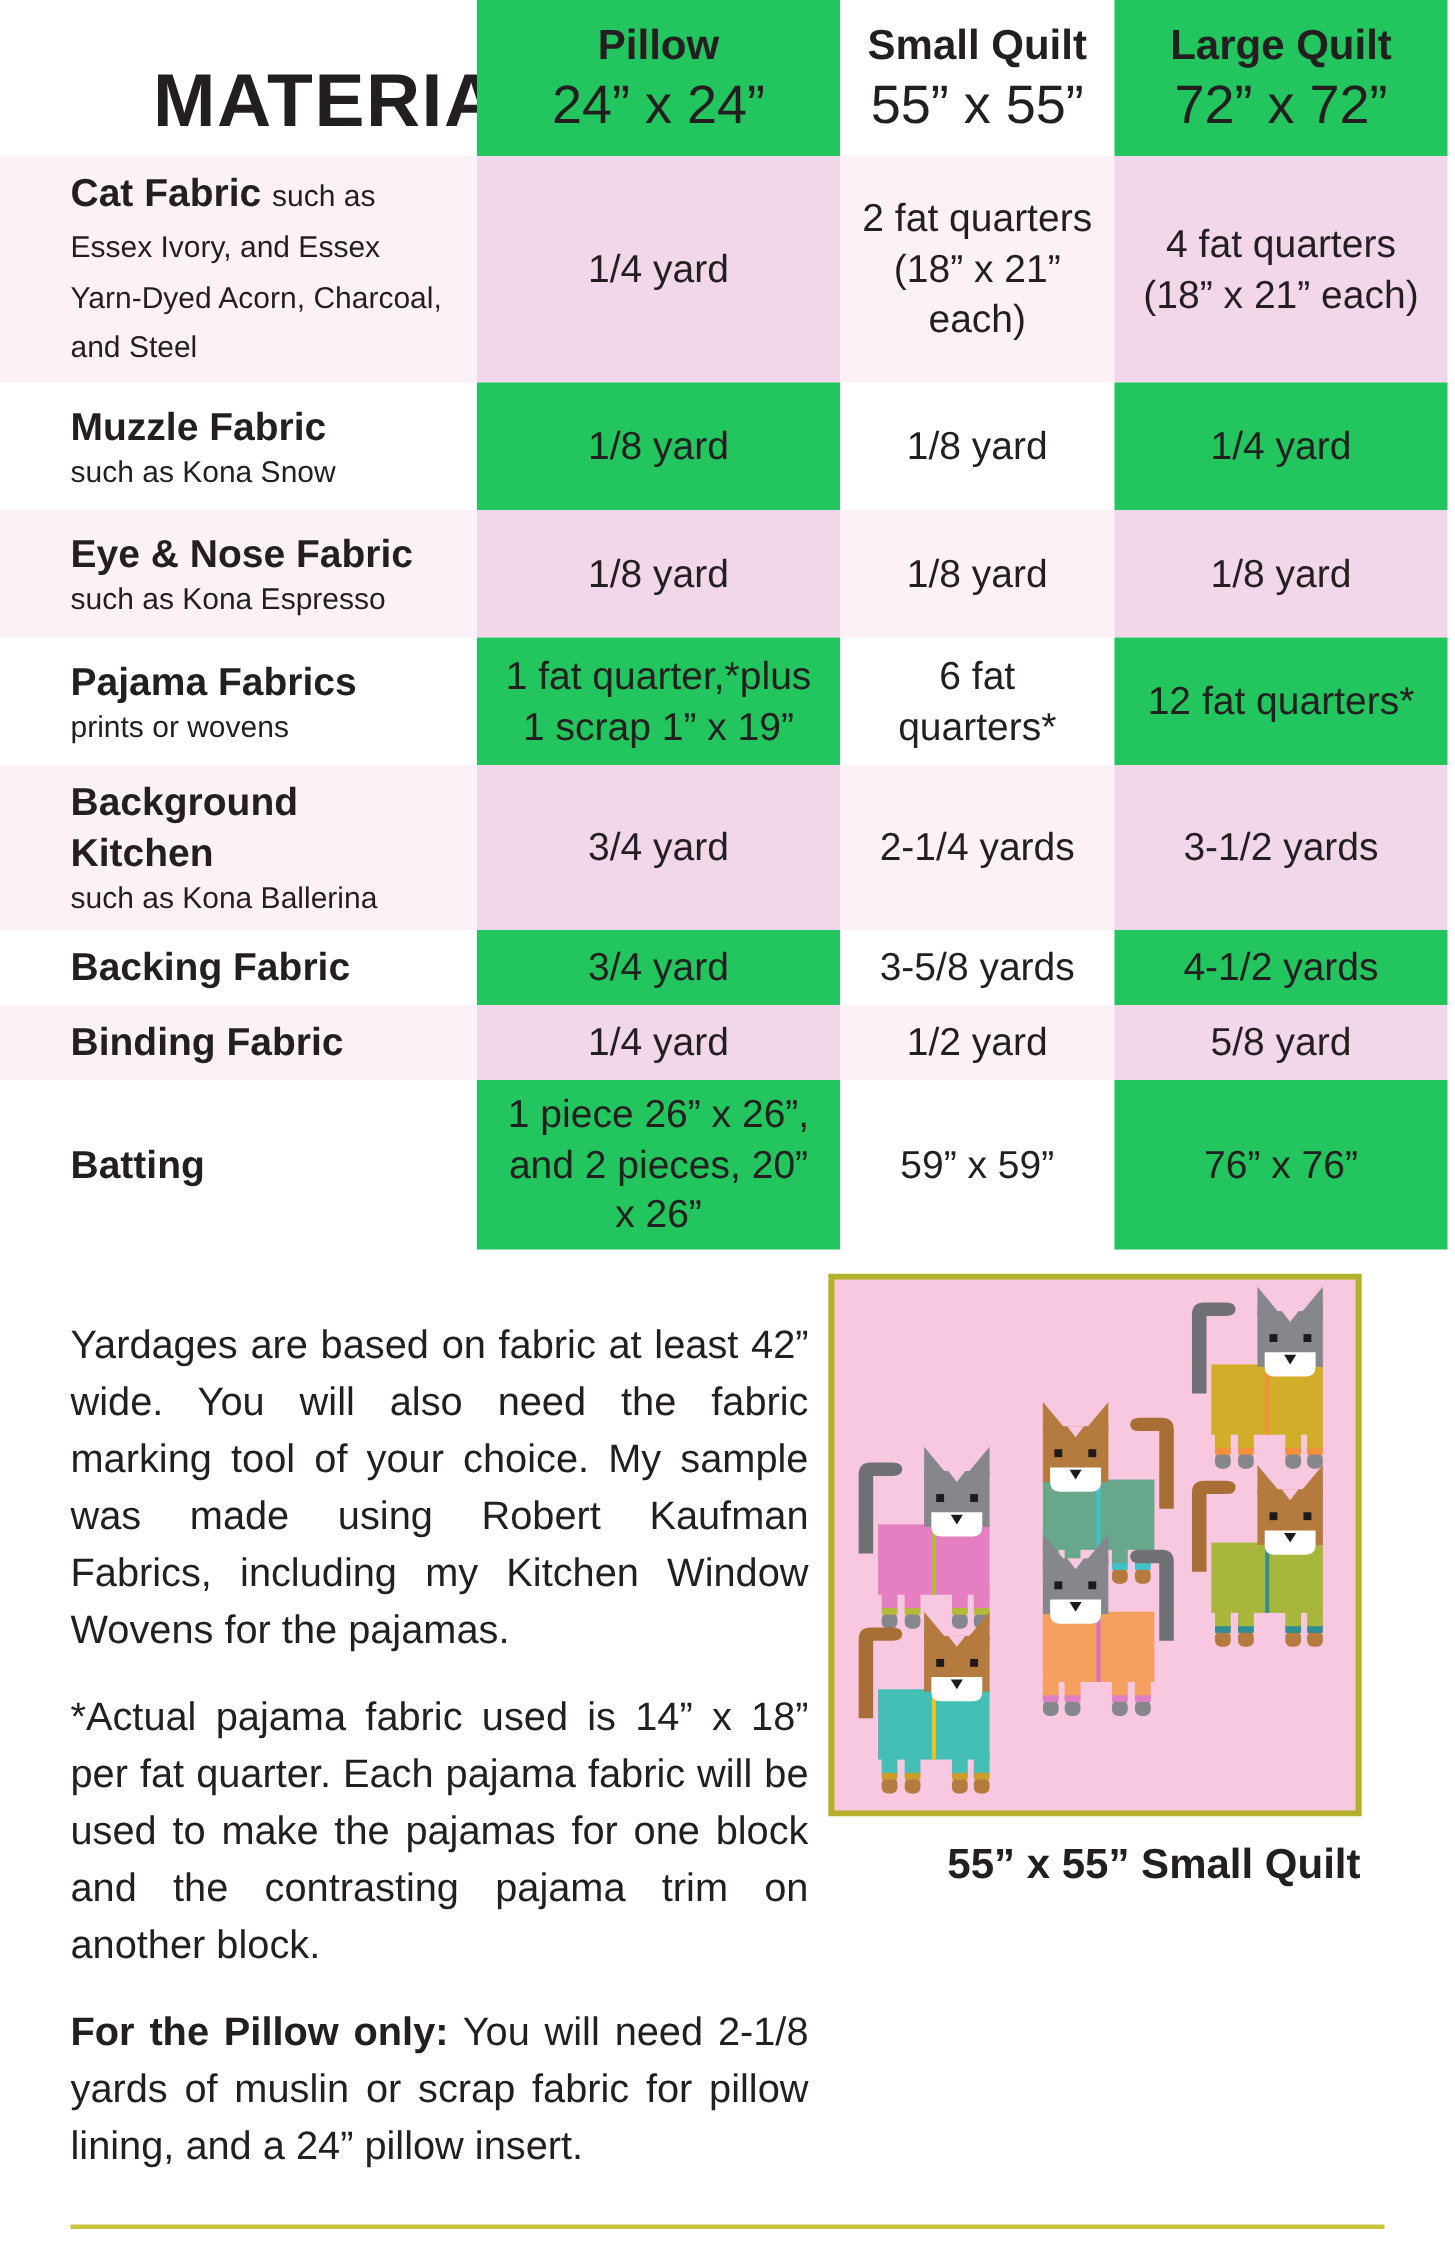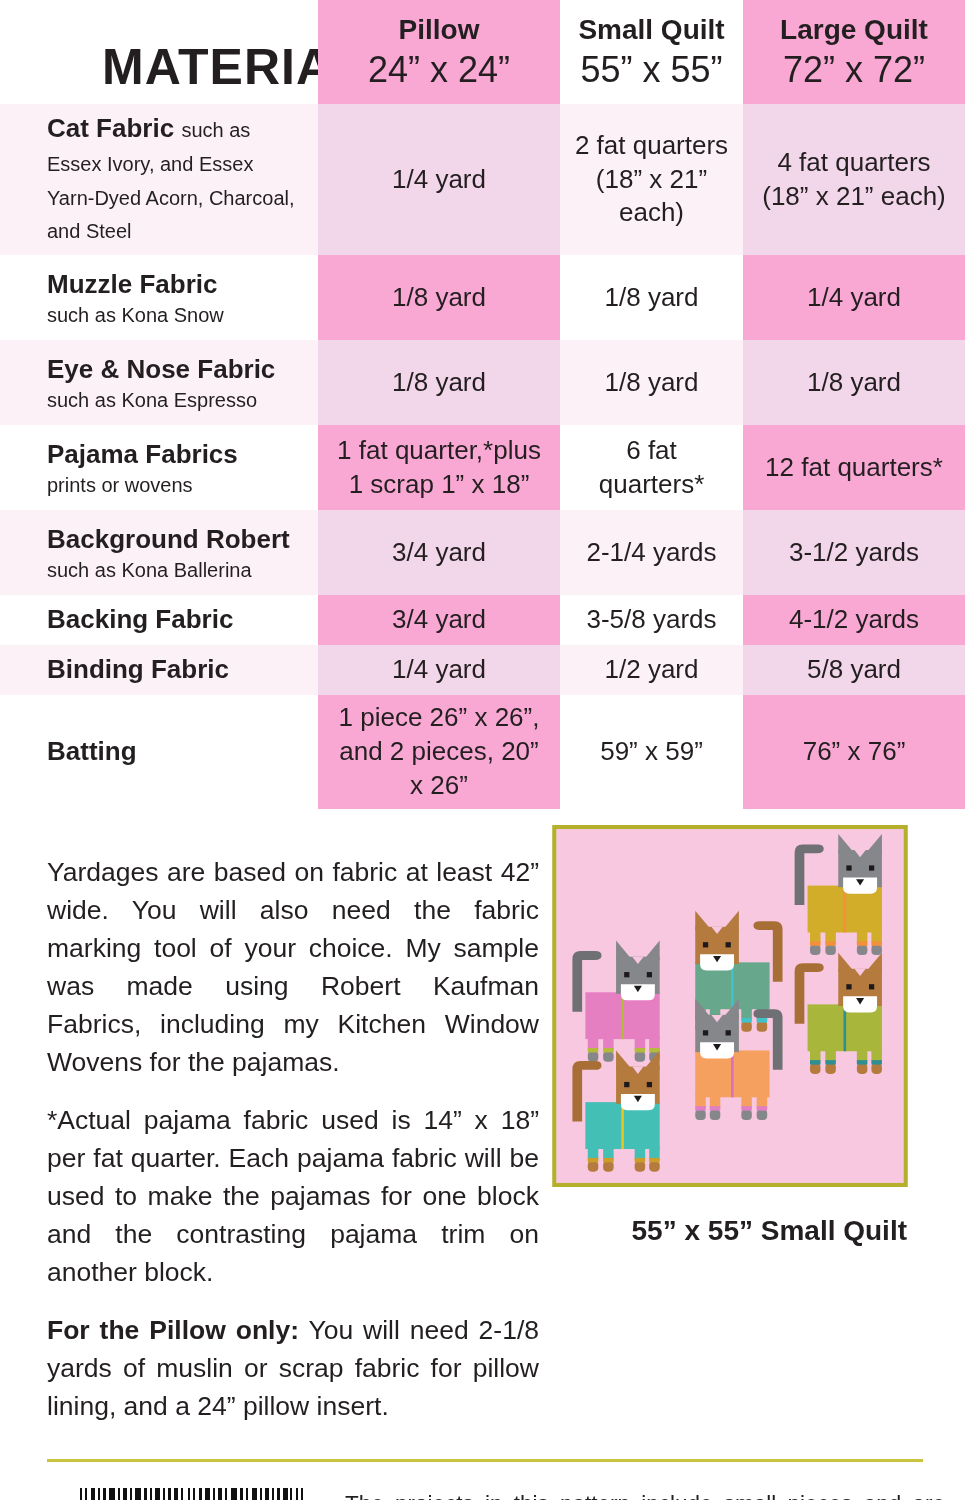--- a/index.html
+++ b/index.html
@@ -8,37 +8,37 @@
   
   .mat-table{width:965px;}
   .tr{display:grid;grid-template-columns:318px 242px 183px 222px;min-height:85px;}
   .tr.head{min-height:104px;}
   .tr.r0{min-height:118px;}
   .tr.r5,.tr.r6{min-height:50px;}
   .tr.r7{min-height:88px;}
   .td{display:flex;flex-direction:column;justify-content:center;}
   .td.label{padding:8px 22px 8px 47px;text-align:left;}
   .td.val{text-align:center;padding:6px 14px;font-size:26px;line-height:1.3;}
-  .td.c0,.td.c2{background:#f9a8d4;}
+  .td.c0,.td.c2{background:#22c55e;}
   .tr.shaded .td.label,.tr.shaded .td.c1{background:#fdf1f8;}
   .tr.shaded .td.c0,.tr.shaded .td.c2{background:#f2d6e9;}
   .tr.head .td.label{background:#fff;justify-content:flex-start;}
   .row-label{font-weight:bold;font-size:26px;line-height:1.3;}
   .row-note{font-weight:normal;font-size:20px;line-height:1.3;}
   .col-name{font-weight:bold;font-size:28px;line-height:1.25;}
   .col-size{font-size:36px;line-height:1.25;}
   .page-title{font-size:50px;font-weight:bold;letter-spacing:1px;padding:30px 0 0 55px;}
   
   .main{display:flex;margin:16px 0 0 47px;width:876px;}
   .notes{width:492px;margin-top:28px;}
   .notes p{margin:0 0 20px 0;font-size:26.5px;line-height:38px;text-align:justify;}
   .notes .lead{font-weight:bold;}
   .figure{margin-left:13px;width:371px;}
   .figure svg{display:block;}
-  .fig-caption{font-weight:bold;font-size:28px;margin-top:28px;text-align:right;padding-right:16px;}
+  .fig-caption{font-weight:bold;font-size:28px;margin-top:16px;text-align:right;padding-right:16px;}
   
   .divider{height:3px;background:#c9c33e;margin:14px 0 0 47px;width:876px;}
   
   .footer{display:flex;margin:26px 0 0 45px;}
   .barcode-wrap{width:278px;}
   .foot-text{margin-left:22px;width:600px;}
   .foot-text p{margin:0 0 24px 0;font-size:22.5px;line-height:31px;text-align:justify;}
 </style>
 </head>
 <body>
@@ -87,27 +87,27 @@
         </div>
         <div class="td val c0">1/8 yard</div>
         <div class="td val c1">1/8 yard</div>
         <div class="td val c2">1/8 yard</div>
       </div>
       <div class="tr r3">
         <div class="td label">
           <div class="row-label"><b>Pajama Fabrics</b></div>
           <div class="row-note">prints or wovens</div>
         </div>
-        <div class="td val c0">1 fat quarter,*plus 1 scrap 1” x 18”</div>
+        <div class="td val c0">1 fat quarter,*plus 1 scrap 1” x 19”</div>
         <div class="td val c1">6 fat quarters*</div>
         <div class="td val c2">12 fat quarters*</div>
       </div>
       <div class="tr r4 shaded">
         <div class="td label">
-          <div class="row-label"><b>Background Robert</b></div>
+          <div class="row-label"><b>Background Kitchen</b></div>
           <div class="row-note">such as Kona Ballerina</div>
         </div>
         <div class="td val c0">3/4 yard</div>
         <div class="td val c1">2-1/4 yards</div>
         <div class="td val c2">3-1/2 yards</div>
       </div>
       <div class="tr r5">
         <div class="td label">
           <div class="row-label"><b>Backing Fabric</b></div>
         </div>

